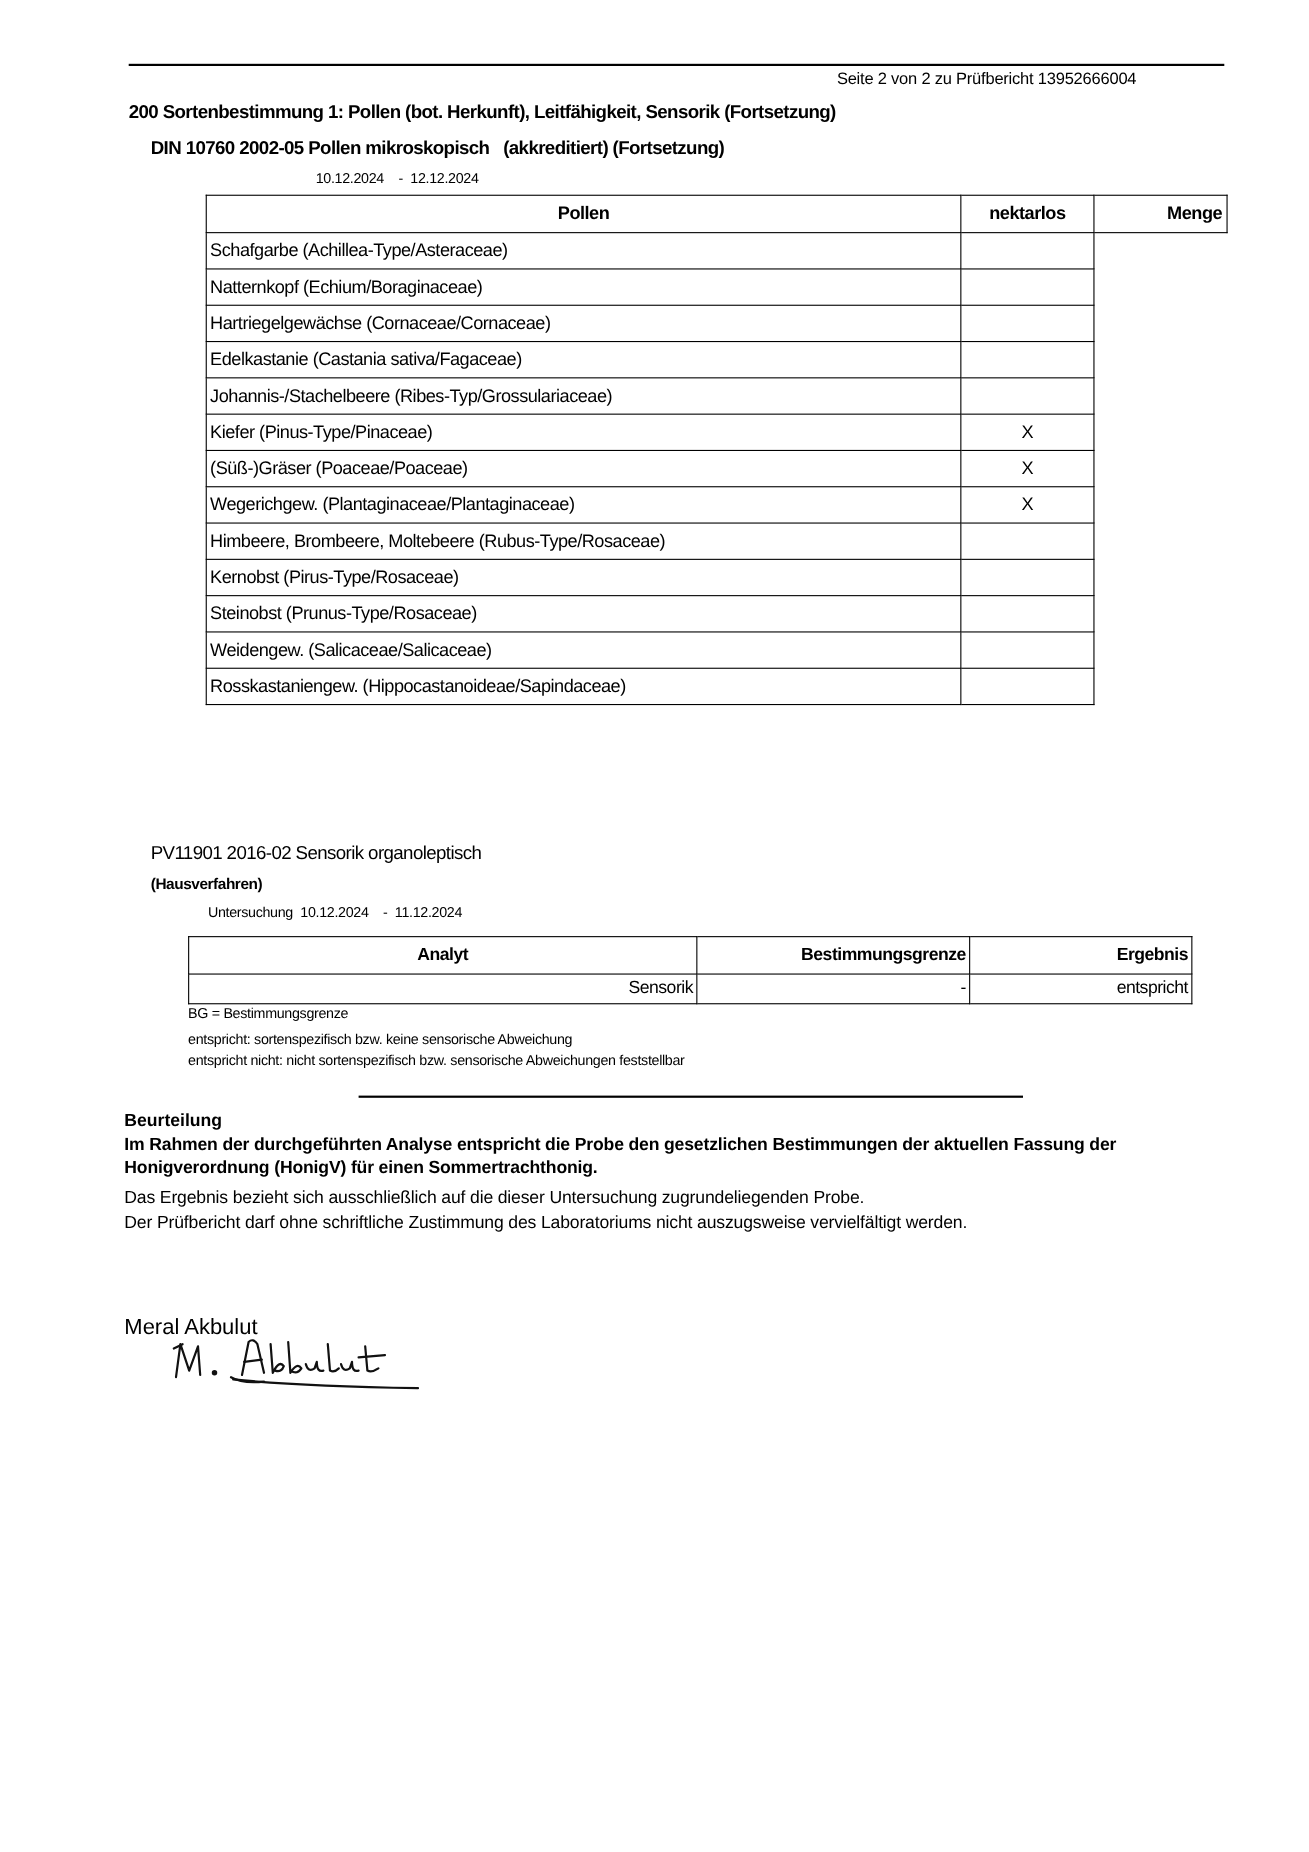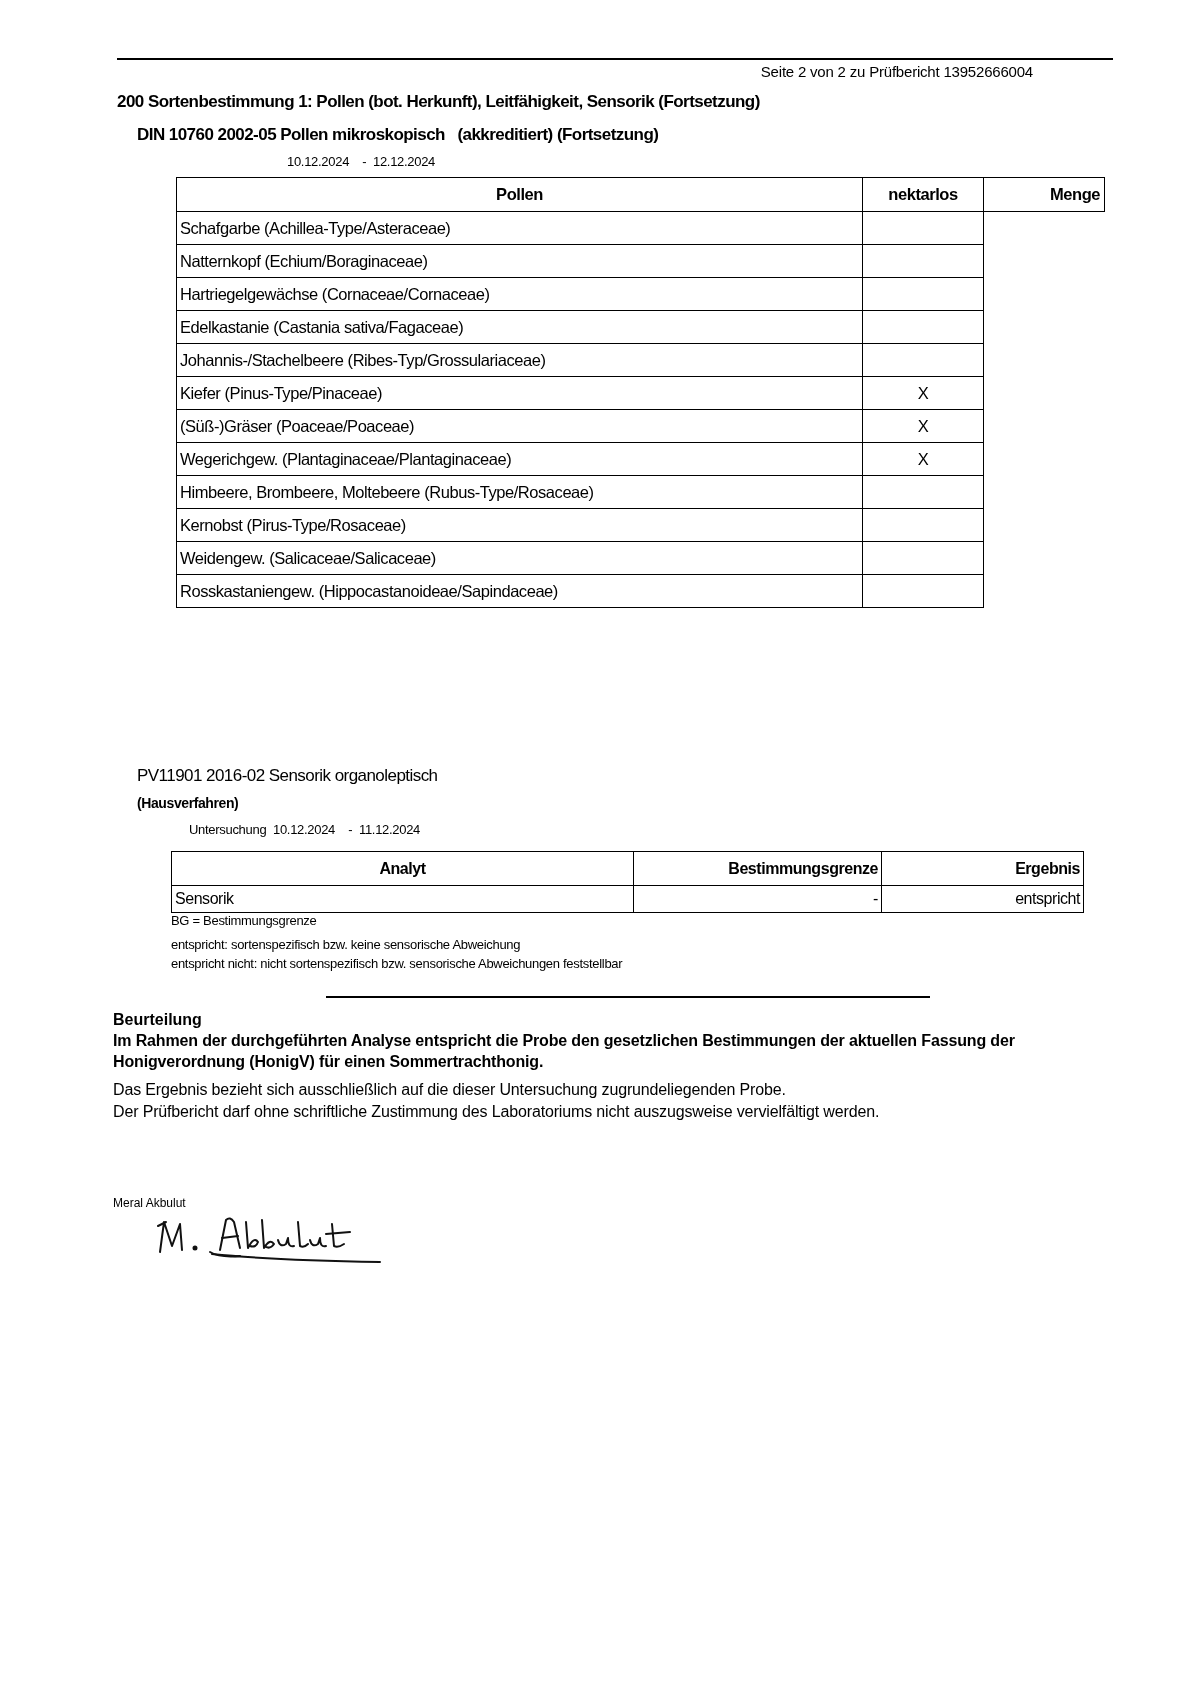--- a/index.html
+++ b/index.html
@@ -5,50 +5,50 @@
   html, body { margin: 0; padding: 0; background: #ffffff; }
   body { width: 1190px; height: 1684px; position: relative; overflow: hidden; color: #000; }
   .abs { position: absolute; }
   .rule-top { left: 117px; top: 58px; width: 996px; height: 0; border-top: 2px solid #000; }
   .page-info { right: 157px; top: 63px; font-size: 15px; font-family: "Liberation Sans", sans-serif; letter-spacing: -0.2px; }
   .h-section { left: 117px; top: 92px; font-size: 17px; font-weight: bold; font-family: "Liberation Sans", sans-serif; letter-spacing: -0.55px; }
   .h-method { left: 137px; top: 125px; font-size: 17px; font-weight: bold; font-family: "Liberation Sans", sans-serif; letter-spacing: -0.55px; white-space: pre; }
   .date-range { left: 287px; top: 154px; font-size: 13px; font-family: "Liberation Sans", sans-serif; letter-spacing: -0.3px; white-space: pre; }
 
   table { border-collapse: collapse; font-family: "Liberation Sans", sans-serif; }
-  .pollen-table { left: 176px; top: 177px; padding-left: 17px; }
+  .pollen-table { left: 187px; top: 177px; padding-left: 17px; }
   .pollen-table td, .pollen-table th { border: 1px solid #000; height: 33px; padding: 0 3px; font-size: 16.5px; letter-spacing: -0.45px; box-sizing: border-box; }
   .pollen-table th { font-weight: bold; height: 34px; }
   .pollen-table .c1 { width: 686px; text-align: left; }
   .pollen-table th.c1 { text-align: center; }
   .pollen-table .c2 { width: 121px; text-align: center; }
   .pollen-table .c3 { width: 121px; text-align: right; border: none; }
   .pollen-table th.c3 { border: 1px solid #000; padding-right: 4px; }
 
   .h-sens { left: 137px; top: 766px; font-size: 17px; font-weight: normal; font-family: "Liberation Sans", sans-serif; letter-spacing: -0.55px; }
   .h-haus { left: 137px; top: 795px; font-size: 14px; font-weight: bold; font-family: "Liberation Sans", sans-serif; letter-spacing: -0.4px; }
   .unt { left: 189px; top: 822px; font-size: 13px; font-family: "Liberation Sans", sans-serif; letter-spacing: -0.3px; white-space: pre; }
 
   .sens-table { left: 171px; top: 851px; }
   .sens-table td, .sens-table th { border: 1px solid #000; padding: 0 3px; font-size: 16px; letter-spacing: -0.45px; box-sizing: border-box; }
   .sens-table th { font-weight: bold; height: 34px; }
   .sens-table td { height: 27px; }
   .sens-table .s1 { width: 462px; }
   .sens-table th.s1 { text-align: center; }
-  .sens-table td.s1 { text-align: left; }
+  .sens-table td.s1 { text-align: right; }
   .sens-table .s2 { width: 248px; text-align: right; }
   .sens-table .s3 { width: 202px; text-align: right; }
 
   .note { left: 171px; font-size: 13px; font-family: "Liberation Sans", sans-serif; letter-spacing: -0.3px; }
   .rule-mid { left: 326px; top: 996px; width: 604px; height: 0; border-top: 2px solid #000; }
 
   .beurteilung-h { left: 113px; top: 1011px; font-size: 16px; font-weight: bold; font-family: "Liberation Sans", sans-serif; }
   .para { left: 113px; font-size: 16px; font-family: "Liberation Sans", sans-serif; letter-spacing: -0.15px; width: 980px; line-height: 21px; }
 
-  .signer { left: 113px; top: 1196px; font-size: 12px; font-family: "Liberation Sans", sans-serif; }
+  .signer { left: 113px; top: 1196px; font-size: 20px; font-family: "Liberation Sans", sans-serif; }
   .signature { left: 150px; top: 1210px; }
 </style>
 </head>
 <body>
 
 <div class="abs rule-top"></div>
 <div class="abs page-info">Seite 2 von 2 zu Prüfbericht 13952666004</div>
 
 <div class="abs h-section">200 Sortenbestimmung 1: Pollen (bot. Herkunft), Leitfähigkeit, Sensorik (Fortsetzung)</div>
 <div class="abs h-method">DIN 10760 2002-05 Pollen mikroskopisch   (akkreditiert) (Fortsetzung)</div>
@@ -103,20 +103,25 @@
         <td class="c2">X</td>
         <td class="c3"></td>
       </tr>
       <tr>
         <td class="c1">Himbeere, Brombeere, Moltebeere (Rubus-Type/Rosaceae)</td>
         <td class="c2"></td>
         <td class="c3"></td>
       </tr>
       <tr>
         <td class="c1">Kernobst (Pirus-Type/Rosaceae)</td>
+        <td class="c2"></td>
+        <td class="c3"></td>
+      </tr>
+      <tr>
+        <td class="c1">Steinobst (Prunus-Type/Rosaceae)</td>
         <td class="c2"></td>
         <td class="c3"></td>
       </tr>
       <tr>
         <td class="c1">Weidengew. (Salicaceae/Salicaceae)</td>
         <td class="c2"></td>
         <td class="c3"></td>
       </tr>
       <tr>
         <td class="c1">Rosskastaniengew. (Hippocastanoideae/Sapindaceae)</td>

